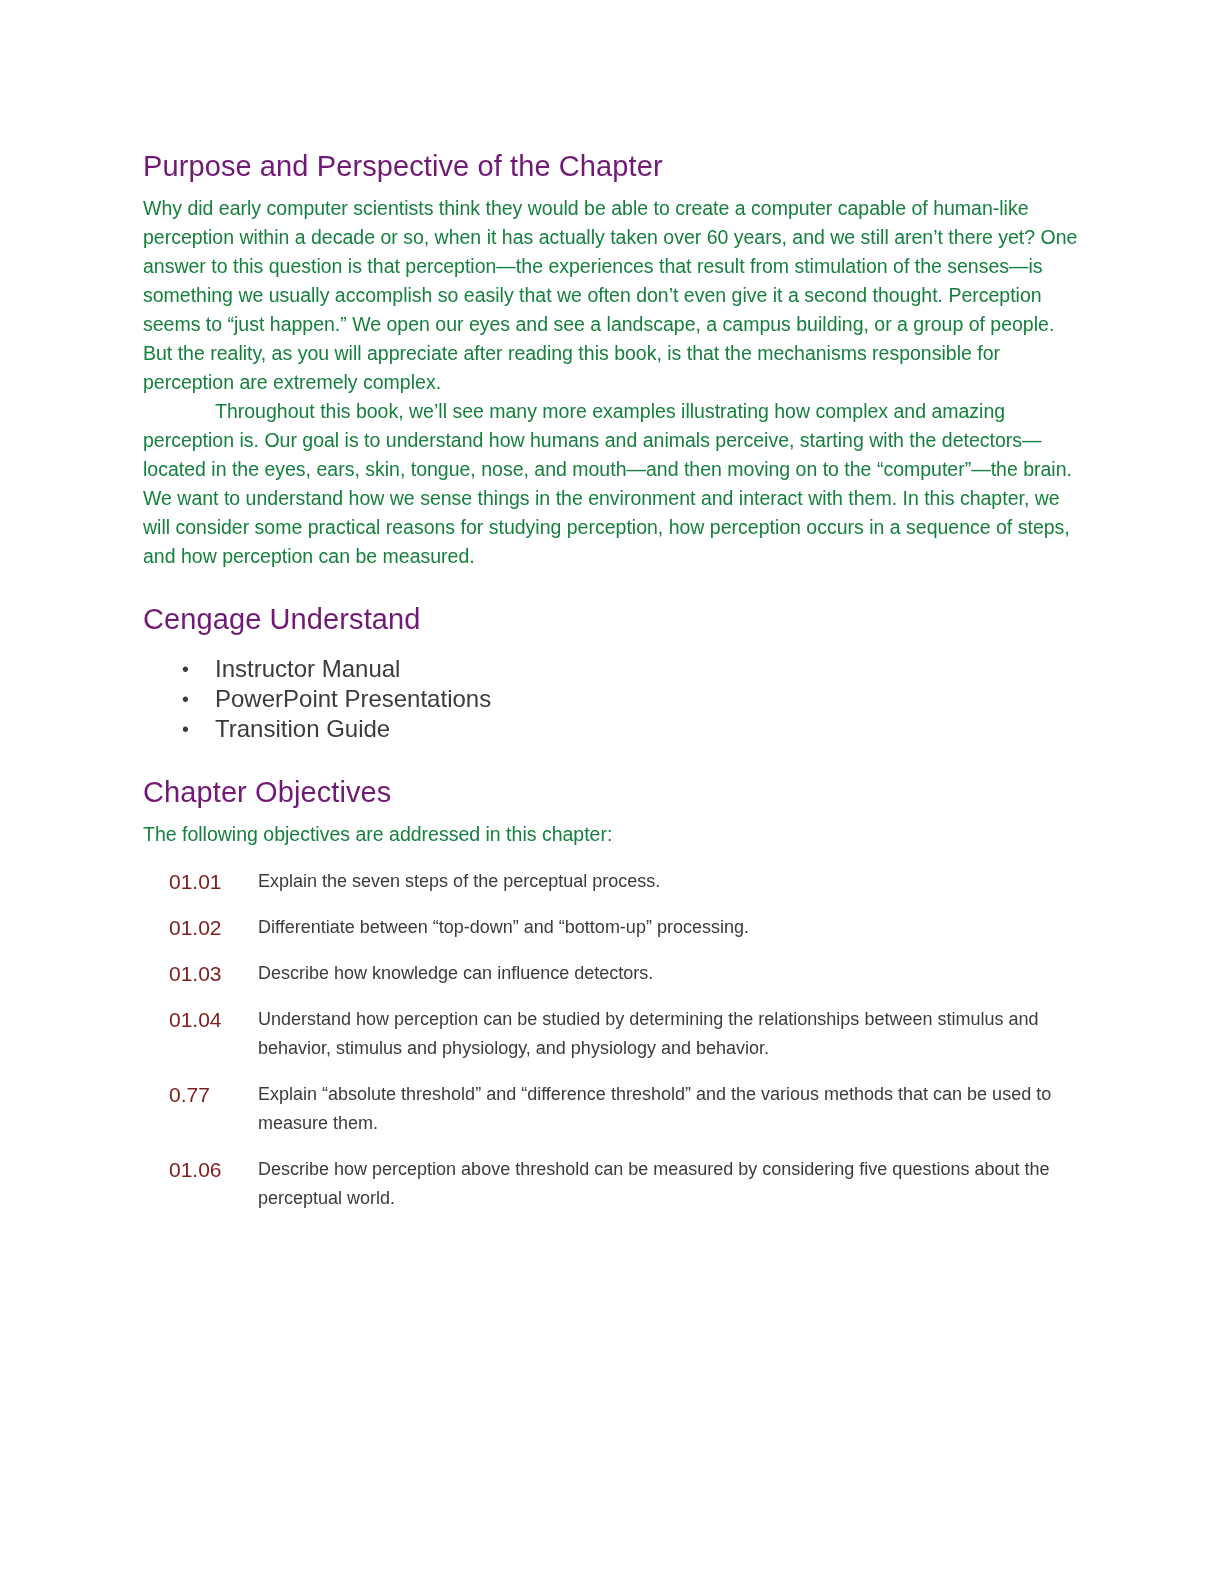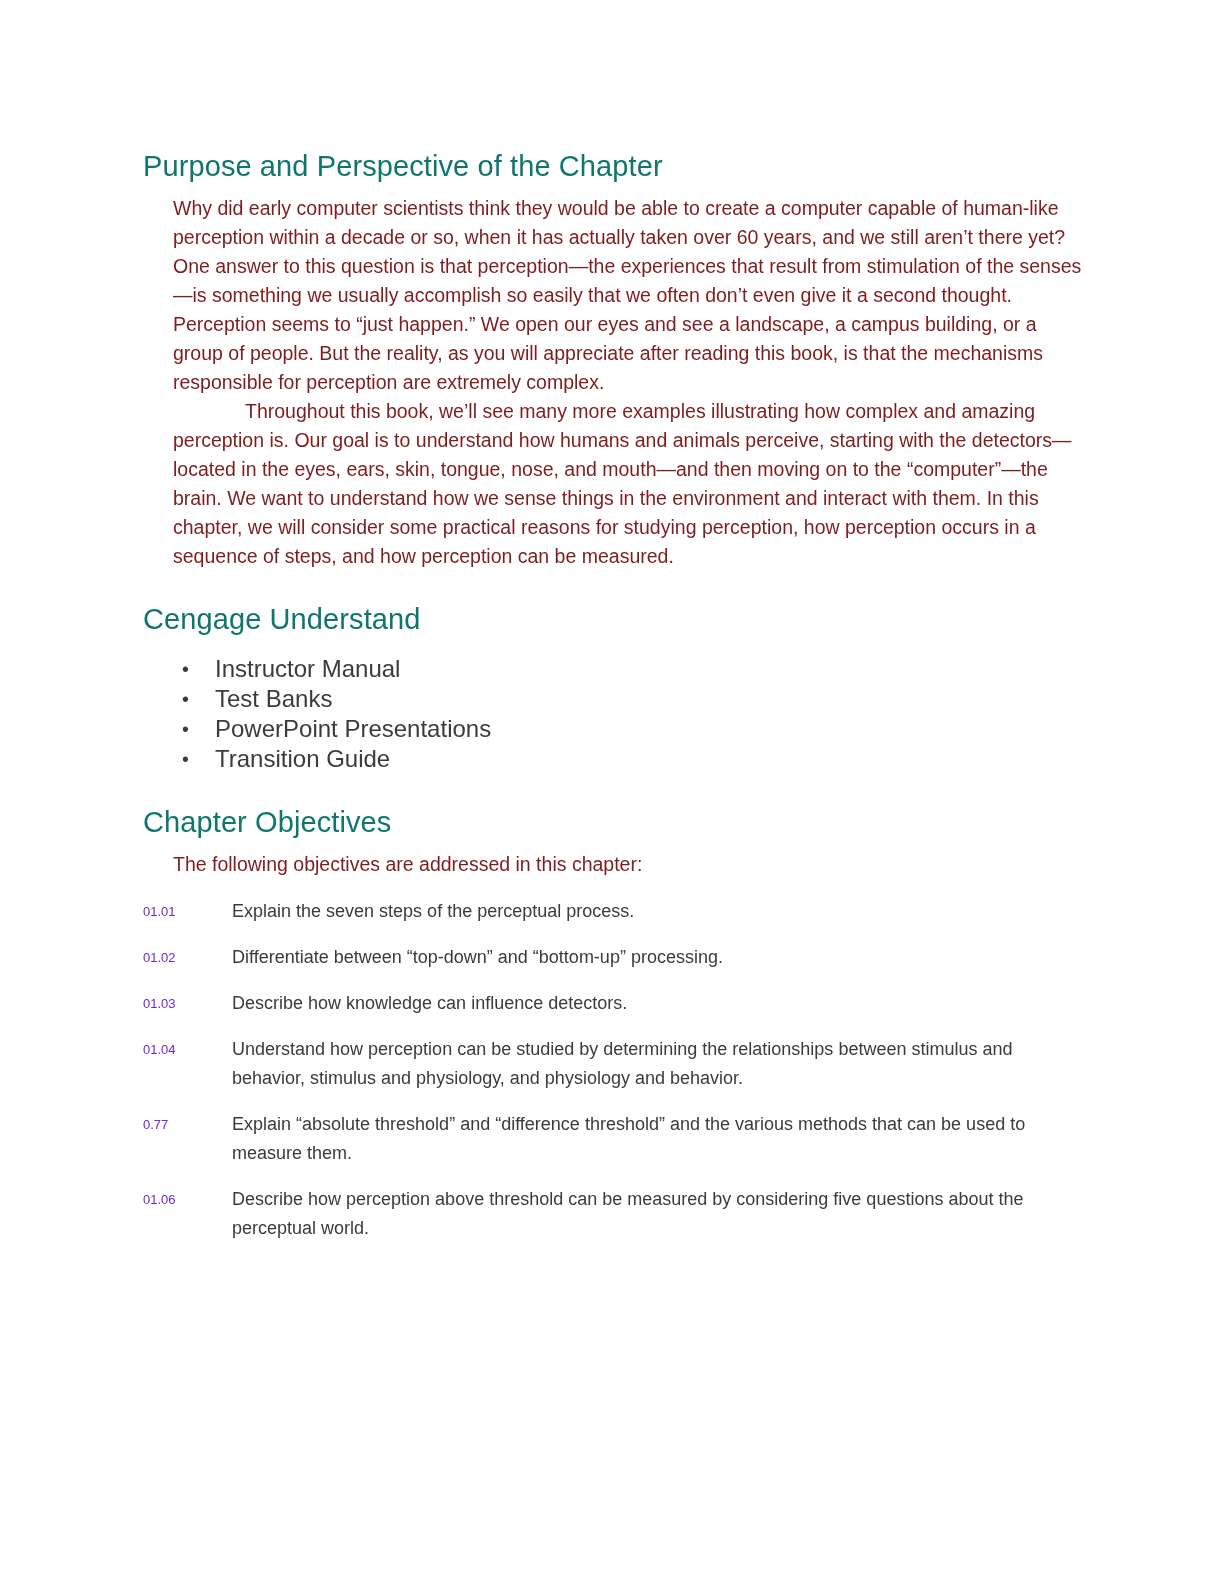--- a/index.html
+++ b/index.html
@@ -14,33 +14,32 @@
     -webkit-font-smoothing: antialiased;
   }
   .page {
     width: 1224px;
     height: 1584px;
     padding: 148px 142px 60px 143px;
     background: #ffffff;
     overflow: hidden;
   }
   .section-heading {
-    color: #0f766e;
+    color: #701a75;
     font-size: 29px;
     font-weight: 500;
     line-height: 1.25;
     letter-spacing: 0.1px;
     margin-bottom: 10px;
   }
   .section { margin-bottom: 30px; }
   .body-text {
     font-size: 19.5px;
     line-height: 29px;
-    color: #7f1d1d;
-    margin-left: 30px;
+    color: #15803d;
   }
   .para-indent { text-indent: 72px; }
   .bullet-list {
     list-style: none;
     margin: 16px 0 18px 0;
   }
   .bullet-list li {
     position: relative;
     padding-left: 72px;
     font-size: 24px;
@@ -56,23 +55,24 @@
     color: #3b3b3b;
   }
   .objectives-list { margin-top: 18px; }
   .objective-row {
     display: flex;
     align-items: flex-start;
     margin-bottom: 17px;
   }
   .objective-num {
     flex: 0 0 89px;
-    font-size: 13px;
+    font-size: 21px;
     line-height: 29px;
-    color: #6d28d9;
+    color: #7f1d1d;
+    margin-left: 26px;
   }
   .objective-text {
     flex: 1;
     font-size: 18px;
     line-height: 29px;
     color: #3b3b3b;
   }
 </style>
 </head>
 <body>
@@ -83,23 +83,20 @@
     <h1 class="section-heading">Purpose and Perspective of the Chapter</h1>
     <p class="body-text">Why did early computer scientists think they would be able to create a computer capable of human-like perception within a decade or so, when it has actually taken over 60 years, and we still aren’t there yet? One answer to this question is that perception—the experiences that result from stimulation of the senses—is something we usually accomplish so easily that we often don’t even give it a second thought. Perception seems to “just happen.” We open our eyes and see a landscape, a campus building, or a group of people. But the reality, as you will appreciate after reading this book, is that the mechanisms responsible for perception are extremely complex.</p>
     <p class="body-text para-indent">Throughout this book, we’ll see many more examples illustrating how complex and amazing perception is. Our goal is to understand how humans and animals perceive, starting with the detectors—located in the eyes, ears, skin, tongue, nose, and mouth—and then moving on to the “computer”—the brain. We want to understand how we sense things in the environment and interact with them. In this chapter, we will consider some practical reasons for studying perception, how perception occurs in a sequence of steps, and how perception can be measured.</p>
   </div>
 
   <div class="section">
     <h1 class="section-heading">Cengage Understand</h1>
     <ul class="bullet-list">
       <li>
         <span>Instructor Manual</span>
-      </li>
-      <li>
-        <span>Test Banks</span>
       </li>
       <li>
         <span>PowerPoint Presentations</span>
       </li>
       <li>
         <span>Transition Guide</span>
       </li>
     </ul>
   </div>
 

